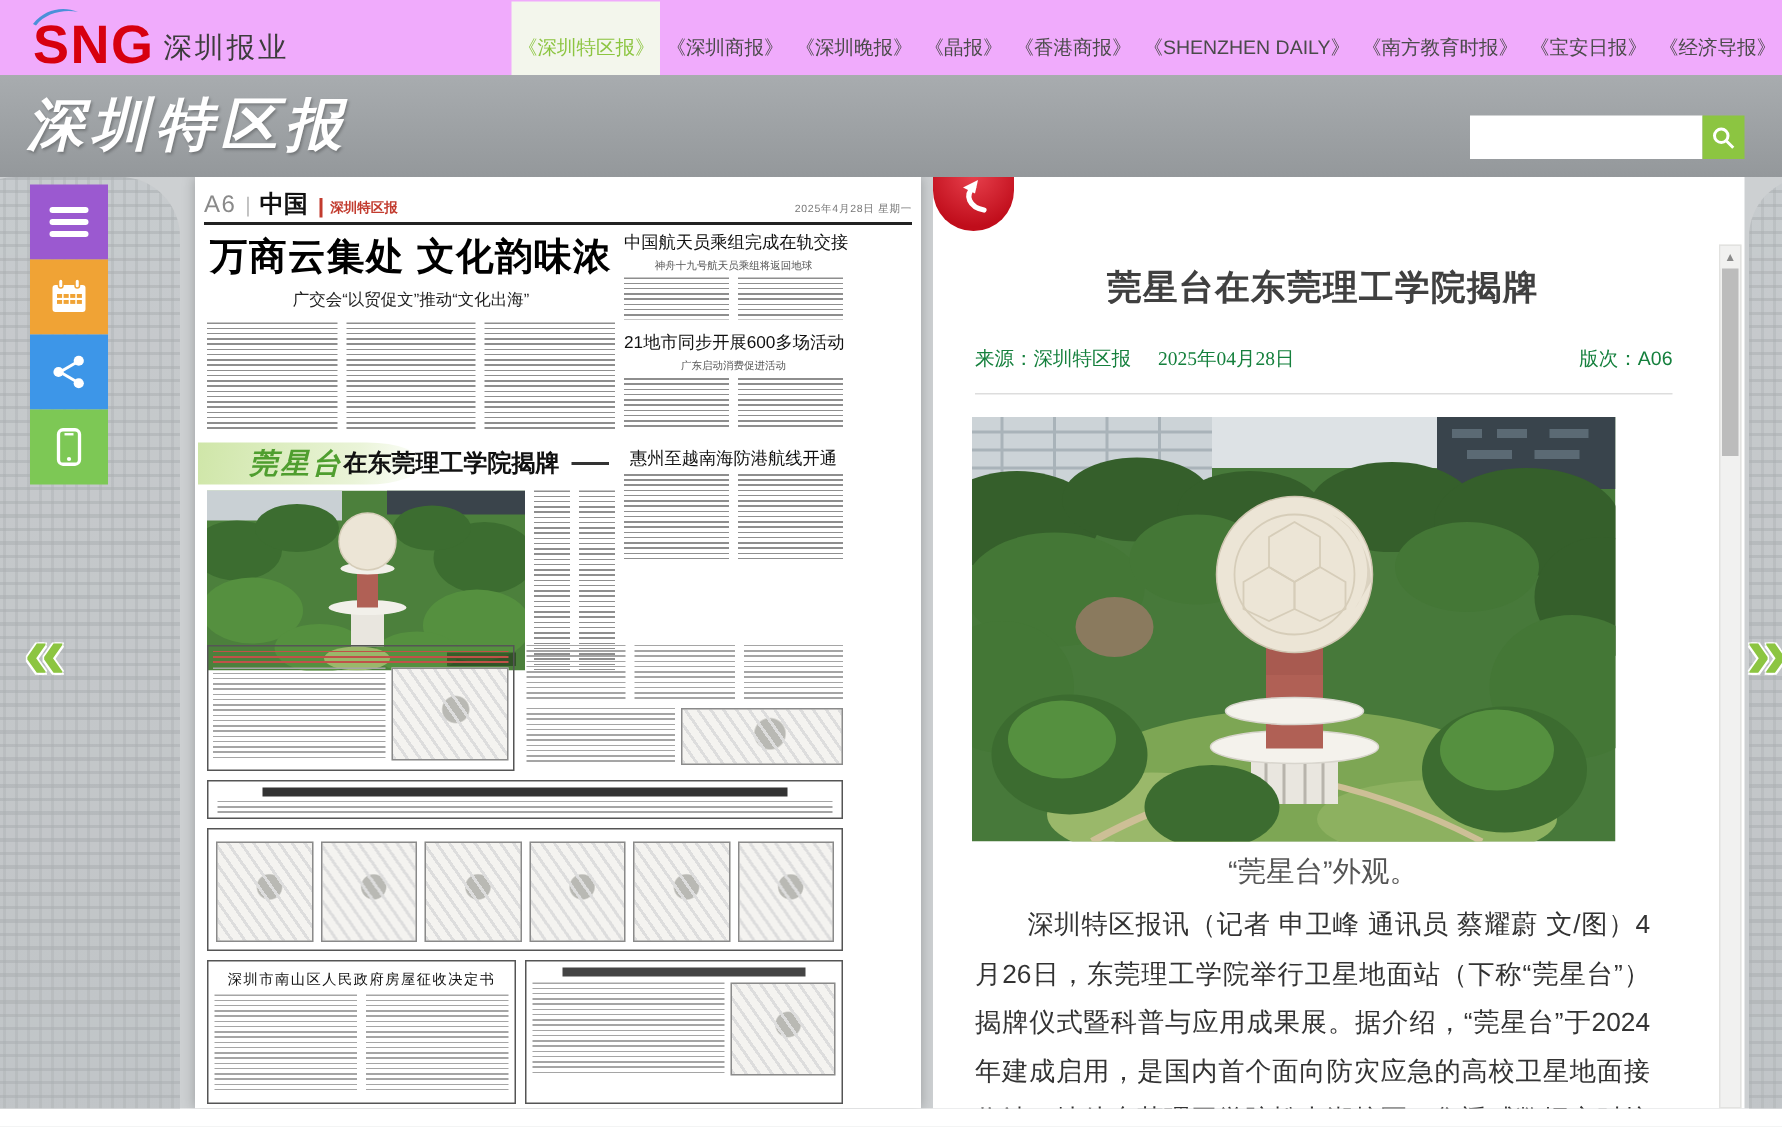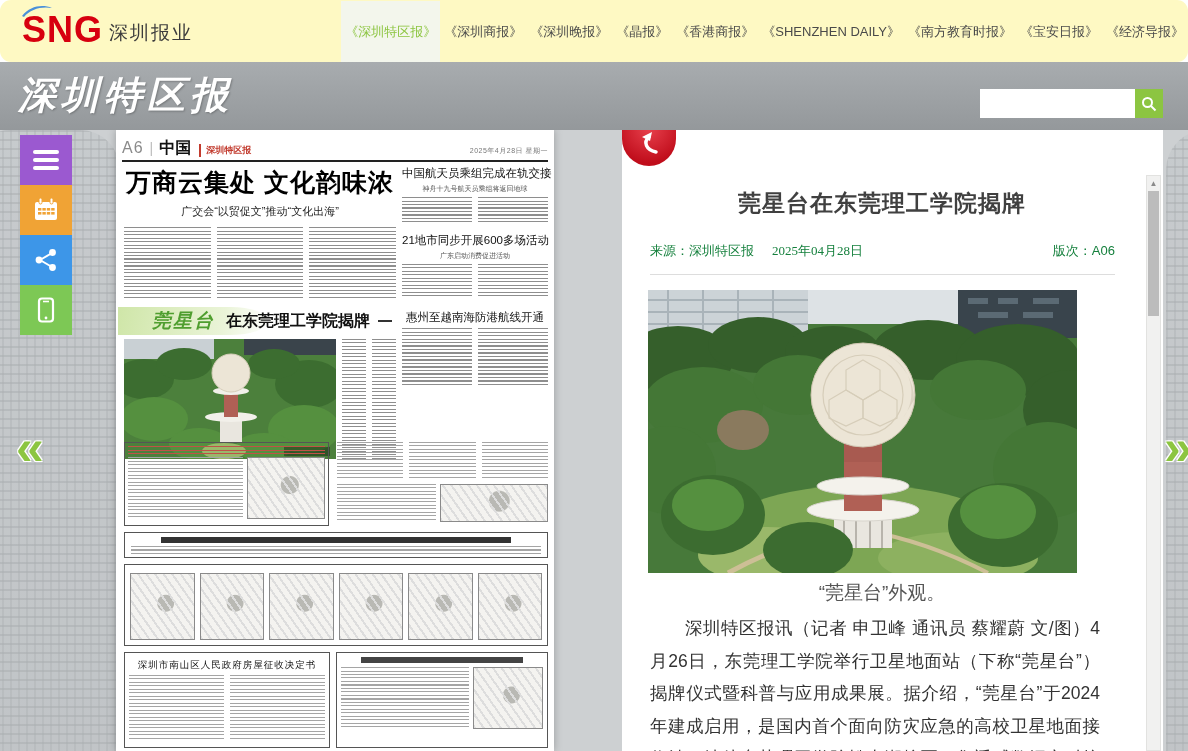--- a/index.html
+++ b/index.html
@@ -1,19 +1,19 @@
 <!DOCTYPE html>
 <html><head>
 <meta charset="utf-8">
 <style>
   * { margin:0; padding:0; box-sizing:border-box; }
   html,body { width:1188px; height:751px; overflow:hidden; font-family:"Liberation Sans", sans-serif; background:#fff; }
 
   
-  .header { position:relative; width:100%; height:62px; background:#fef9c3;border-radius:11px; }
+  .header { position:relative; width:100%; height:50px; background:#f0abfc; }
   .logo { position:absolute; left:22px; top:12px; display:flex; align-items:flex-end; }
   .logo-sng { font-size:36px; font-weight:bold; color:#d7000f; letter-spacing:1px; line-height:36px; font-family:"Liberation Sans", sans-serif; position:relative; }
   .logo-swoosh { position:absolute; left:-2px; top:-8px; }
   .logo-cn { font-size:19px; color:#3c3c3c; margin-left:6px; letter-spacing:2px; line-height:30px; }
   .nav { position:absolute; right:0; top:0; height:62px; display:flex; align-items:center; font-size:13px; white-space:nowrap; }
   .nav a { color:#4a4a4a; text-decoration:none; padding:22px 4px 21px 4px; cursor:pointer; }
   .nav a.active { color:#8cc541; background:#f3f6ec; }
 
   
   .band { position:relative; width:100%; height:68px; background:linear-gradient(#a8acaf, #94989b); }
@@ -47,21 +47,21 @@
   .menu-bars { width:26px; }
   .menu-bars div { height:4px; background:#fff; border-radius:2px; margin:4px 0; }
 
   
   .chev { position:absolute; font-size:50px; font-weight:bold; color:#8cc541; cursor:pointer; line-height:44px;
           text-shadow:-1px -1px 0 #fff, 1px -1px 0 #fff, -1px 1px 0 #fff, 1px 1px 0 #fff; }
   .chev.prev { left:16px; top:295px; }
   .chev.next { left:1164px; top:295px; }
 
   
-  .paper { position:absolute; left:116px; top:0; width:438px; height:621px; background:#fff; box-shadow:0 0 8px rgba(0,0,0,.25); cursor:pointer; }
+  .paper { position:absolute; left:130px; top:0; width:484px; height:621px; background:#fff; box-shadow:0 0 8px rgba(0,0,0,.25); cursor:pointer; }
   .paper-inner { position:relative; width:100%; height:100%; padding:8px 6px 0 6px; }
   .p-head { display:flex; align-items:baseline; height:24px; border-bottom:2px solid #222; padding-bottom:2px; }
   .p-page { font-size:16px; color:#8a8a8a; letter-spacing:1px; }
   .p-sep { color:#bbb; margin:0 6px; font-size:14px; }
   .p-sec { font-size:16px; font-weight:bold; color:#111; }
   .p-logo { font-size:9px; color:#c23b2e; margin-left:8px; border-left:2px solid #c23b2e; padding-left:5px; font-weight:bold; }
   .p-date { margin-left:auto; font-size:7px; color:#777; letter-spacing:.5px; }
 
   .p-main { position:absolute; left:8px; top:36px; width:272px; }
   .p-h1 { text-align:center; font-size:25px; font-weight:bold; color:#000; letter-spacing:1px; white-space:nowrap; }
@@ -72,21 +72,21 @@
 
   .tx { background-image:repeating-linear-gradient(to bottom, #8e8e8e 0, #8e8e8e 1px, transparent 1px, transparent 3.5px); }
   .tx-lt { background-image:repeating-linear-gradient(to bottom, #a5a5a5 0, #a5a5a5 1px, transparent 1px, transparent 3.5px); }
   .tx-red { background-image:repeating-linear-gradient(to bottom, #c05248 0, #c05248 1px, transparent 1px, transparent 3.5px); }
   .cols { display:flex; gap:6px; }
   .cols > div { flex:1; }
 
   .p-strip { position:relative; margin-top:8px; height:28px; display:flex; align-items:center; }
   .p-strip .swoosh { position:absolute; left:-6px; top:0; width:150px; height:28px; background:linear-gradient(100deg, #cfe6a8, #eaf4d8 70%, transparent); border-radius:0 50% 50% 0/0 100% 100% 0; }
   .p-tag { position:relative; font-family:"DejaVu Serif", serif; font-style:italic; font-weight:bold; font-size:19px; color:#4f9e2f; letter-spacing:2px; margin-left:28px; }
-  .p-tag-rest { position:relative; font-size:16px; font-weight:bold; color:#111; margin-left:11px; white-space:nowrap; }
+  .p-tag-rest { position:relative; font-size:16px; font-weight:bold; color:#111; margin-left:0; white-space:nowrap; }
   .p-dash { flex:1; height:2px; background:#333; margin:0 4px 0 8px; }
 
   .map { border:1px solid #8a8a8a; background-color:#f4f3f0;
          background-image:repeating-linear-gradient(55deg, #ddd 0 2px, transparent 2px 7px),
                           radial-gradient(circle at 55% 45%, #b9b9b4 0 16%, transparent 18%); }
   .boxed { border:1px solid #555; }
 
   .p-bot-head { font-size:9.5px; font-weight:normal; color:#111; text-align:center; letter-spacing:1px; white-space:nowrap; margin:4px 0 3px 0; }
 
   

